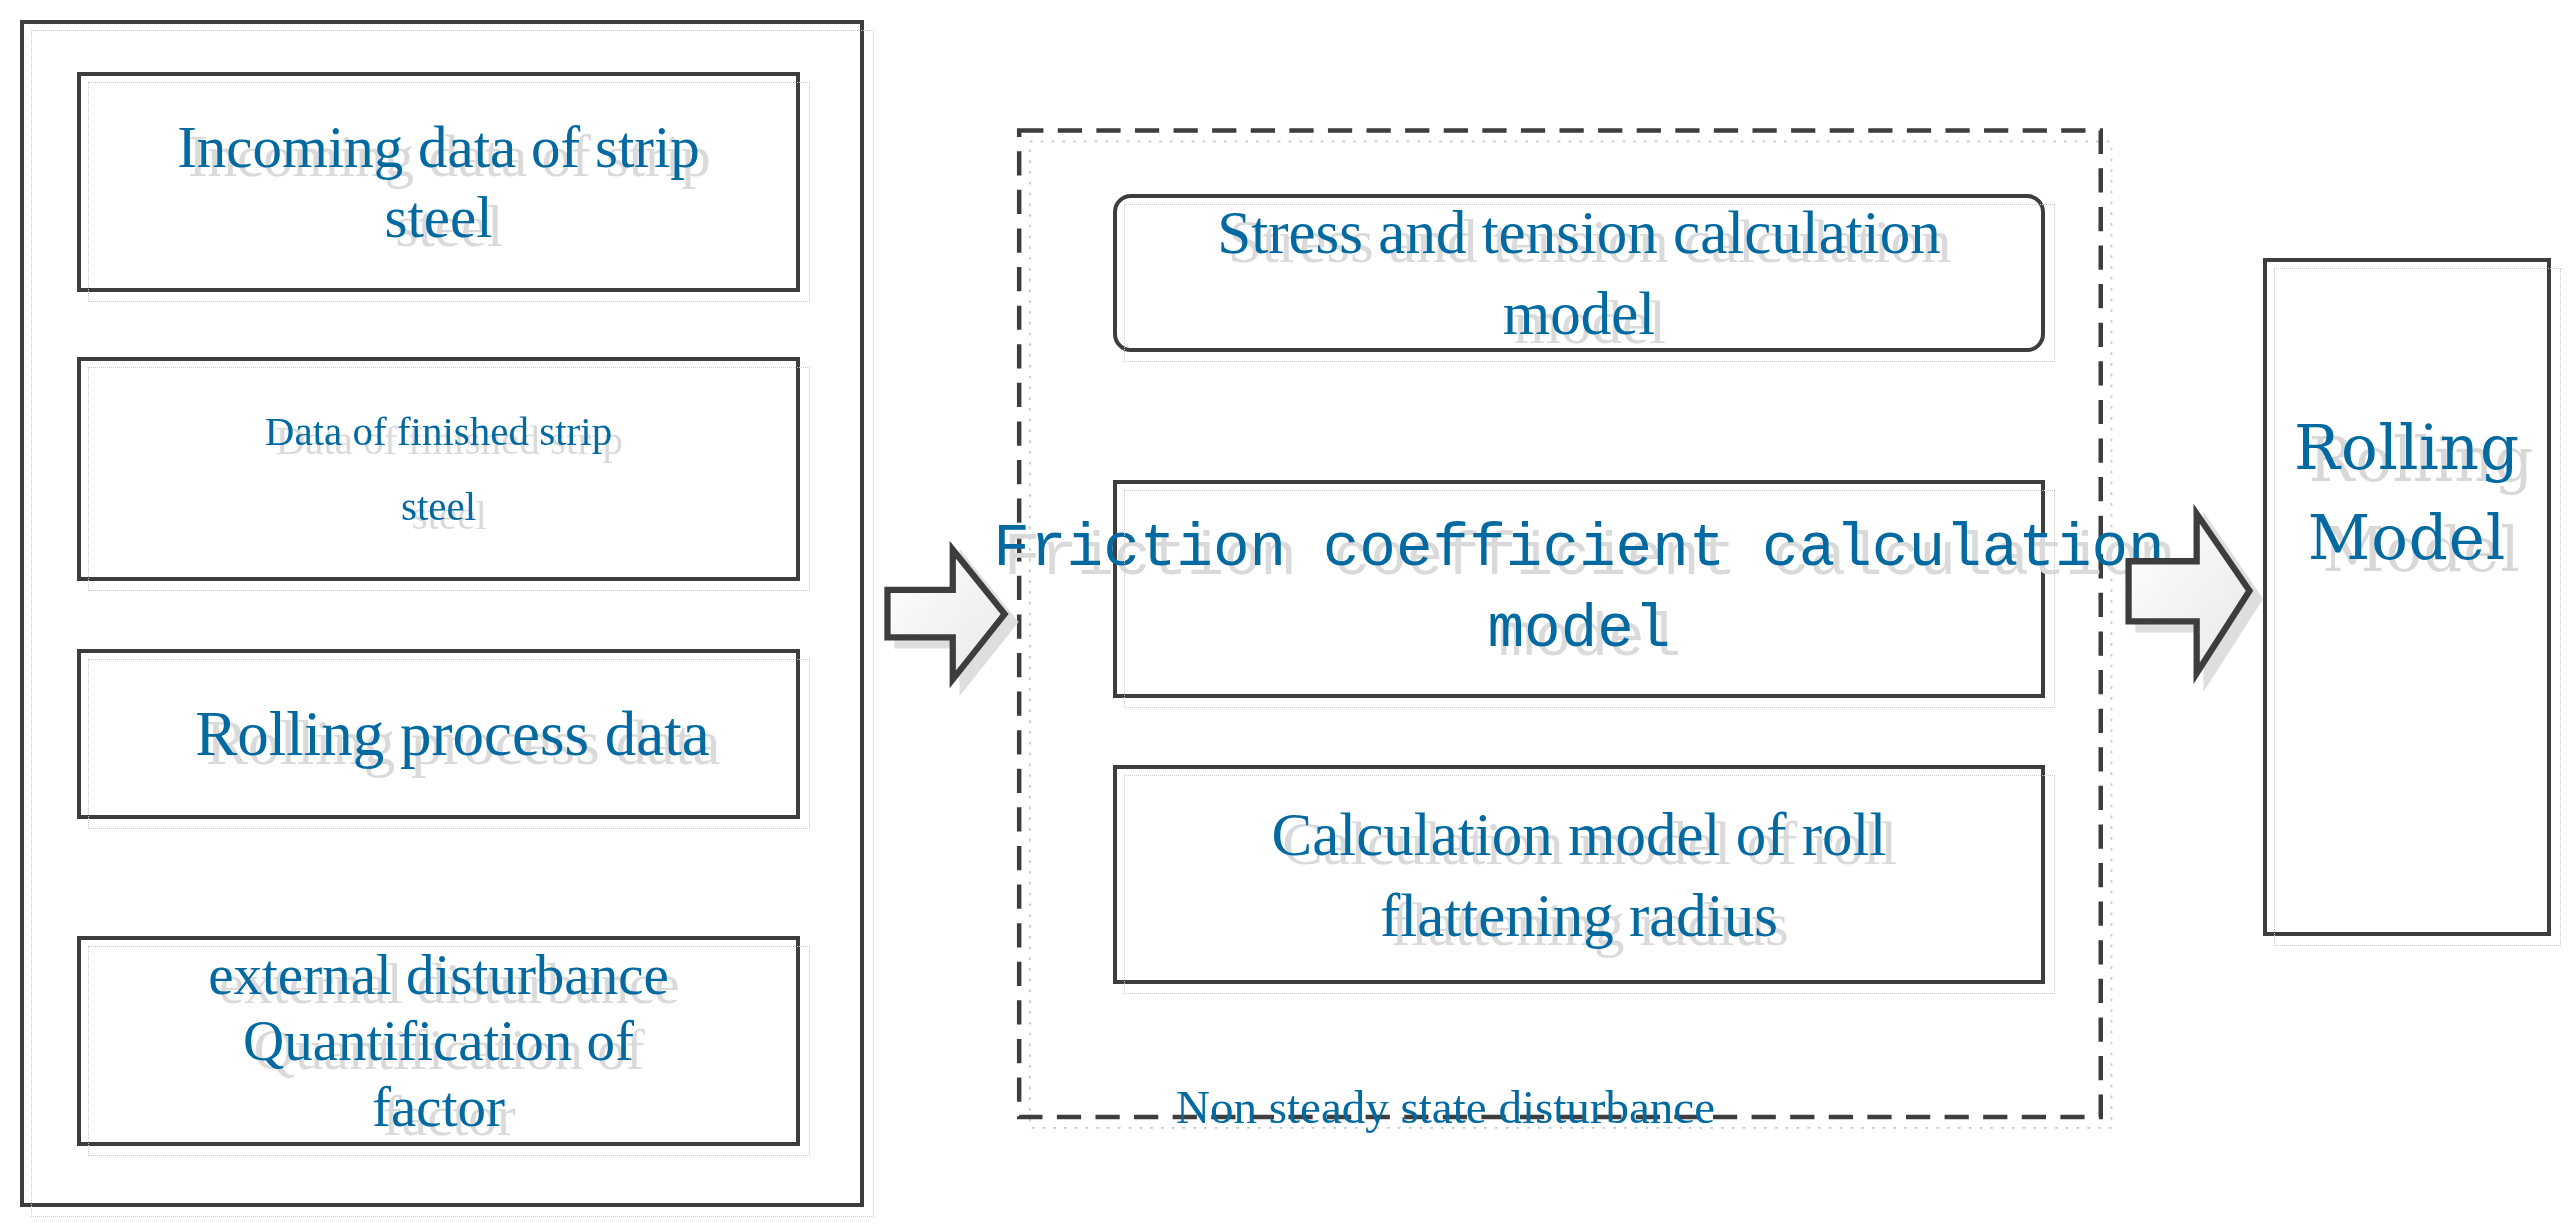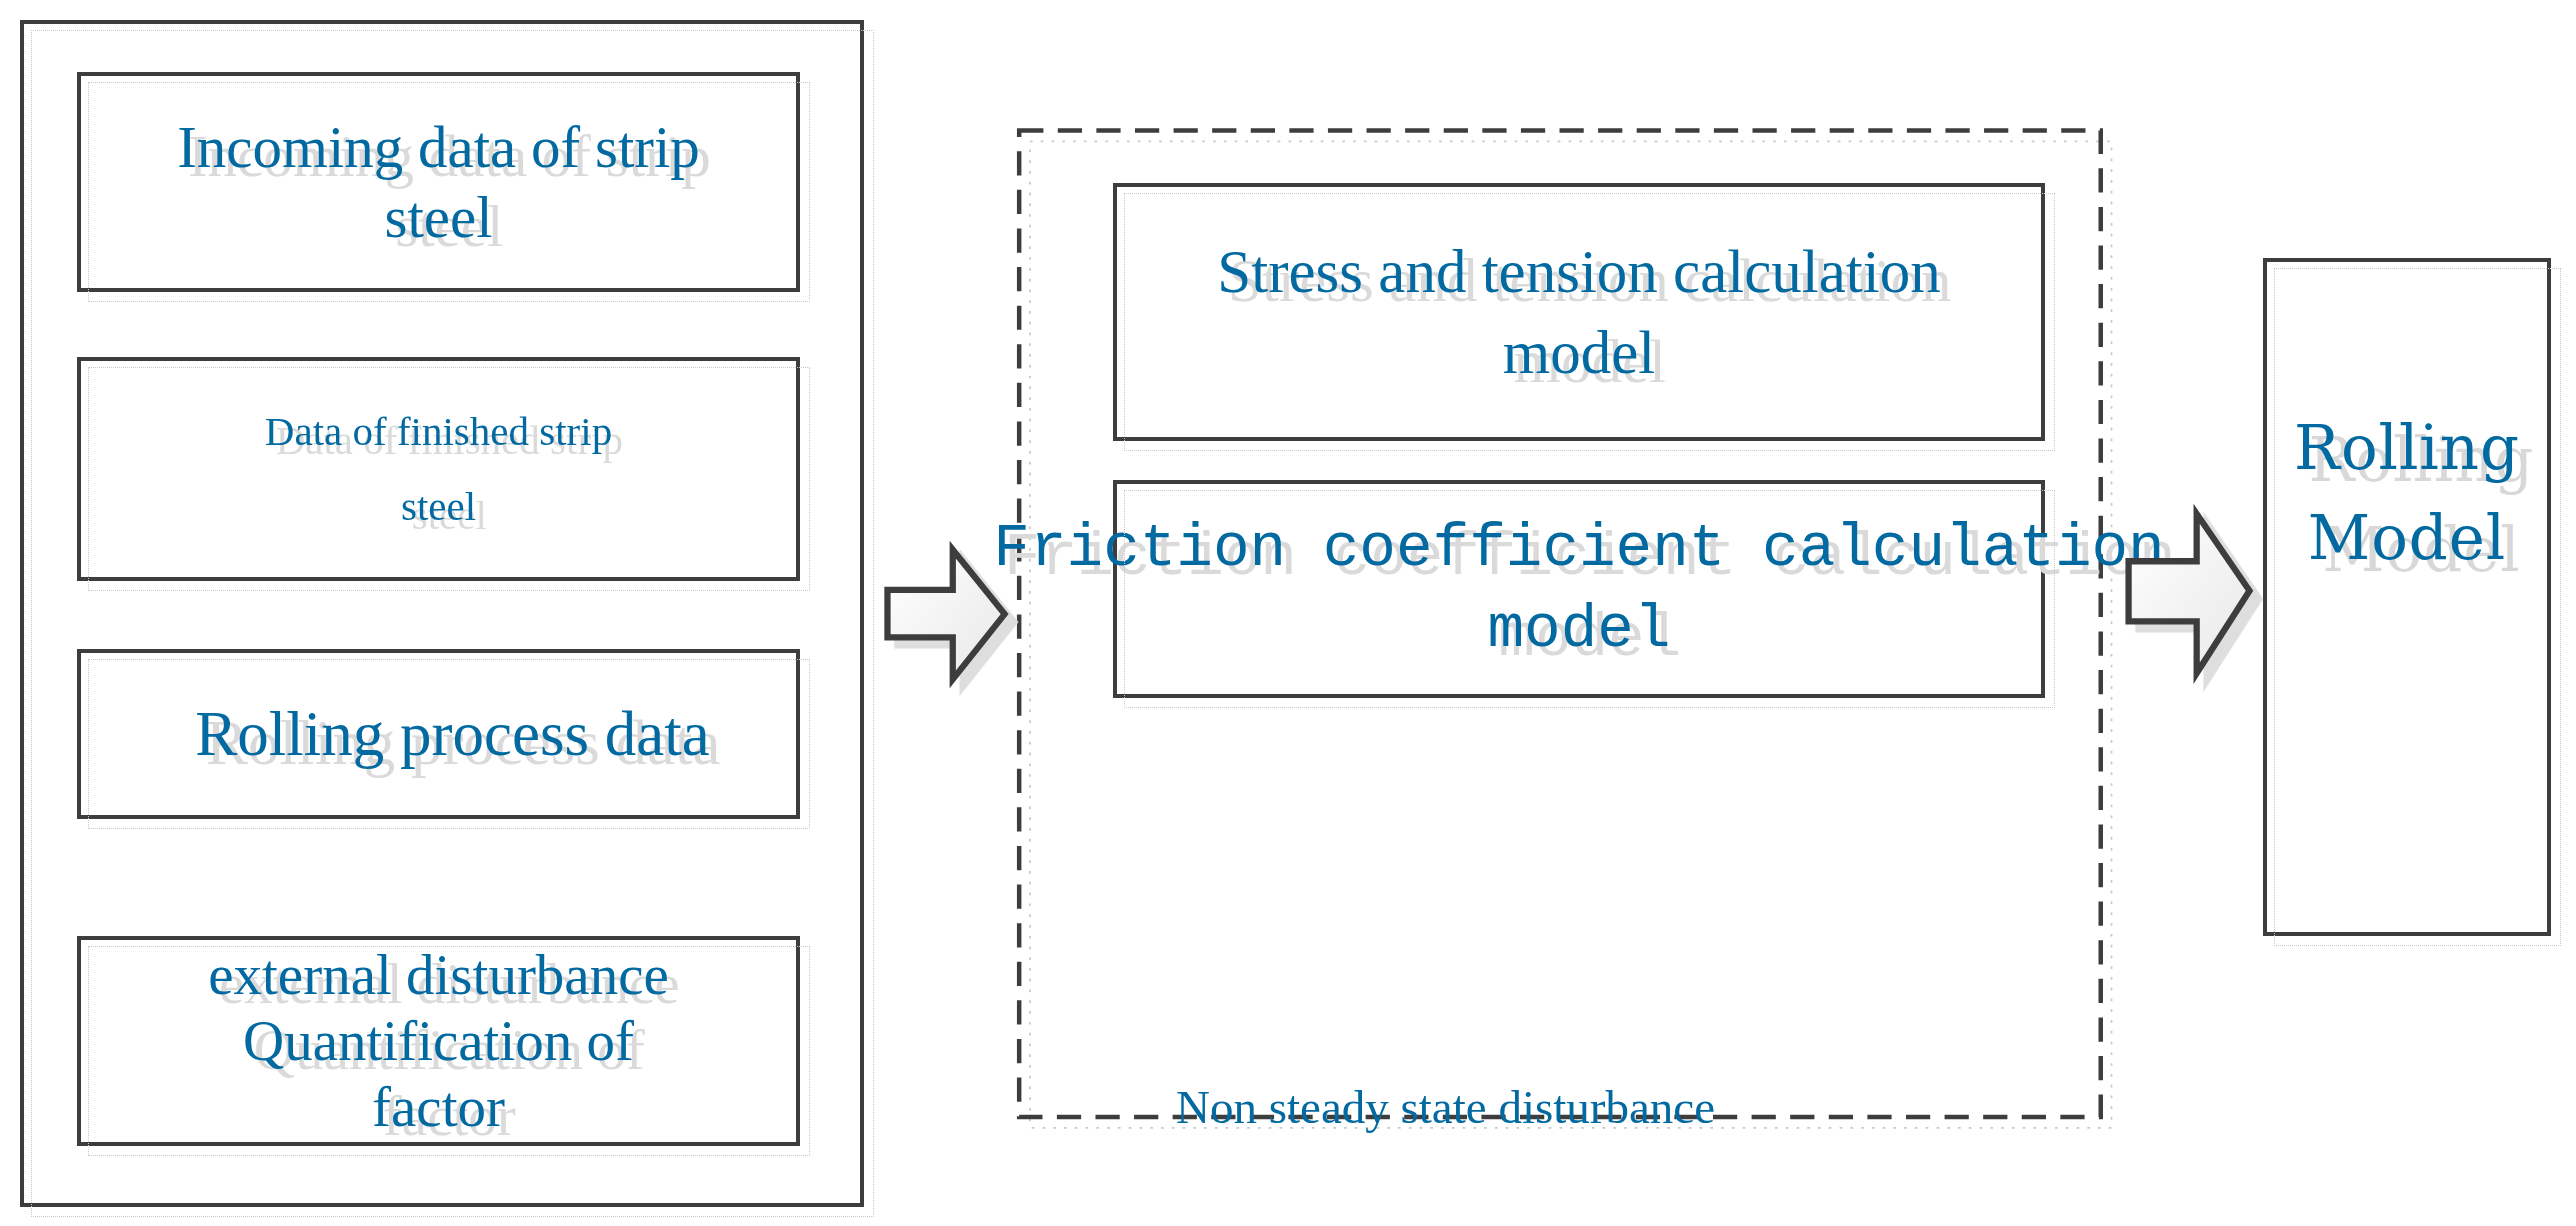--- a/index.html
+++ b/index.html
@@ -38,21 +38,21 @@
   .txtline { display: block; white-space: nowrap; }
   .shadowed .txtline { text-shadow: 10.8px 9px 0 #dadada; }
 
   .leftbox  { left: 77px; width: 723px; }
   .b1 { top: 72px;  height: 220px; font-size: 59px; line-height: 70px; }
   .b2 { top: 357px; height: 224px; font-size: 41px; line-height: 75px; }
   .b3 { top: 649px; height: 170px; font-size: 63px; line-height: 75px; padding-left: 28px; }
   .b4 { top: 936px; height: 210px; font-size: 57px; line-height: 66px; }
 
   .midbox { left: 1113px; width: 932px; font-size: 61px; line-height: 81px; }
-  .m1 { top: 183px; height: 258px; }
+  .m1 { top: 194px; height: 158px; border-radius: 18px; }
   .m2 { top: 480px; height: 218px; font-family: Liberation Mono, monospace; }
   .m3 { top: 765px; height: 219px; }
 
   .rightbox {
     left: 2263px; top: 258px; width: 288px; height: 678px;
     justify-content: flex-start;
     padding-top: 144px;
     font-family: "DejaVu Serif", serif;
     font-size: 61px; line-height: 83px;
     letter-spacing: 0.9px;
@@ -107,20 +107,24 @@
   <div class="sbox midbox m1 shadowed">
     <span class="txtline">Stress and tension calculation</span>
     <span class="txtline">model</span>
   </div>
 
   <div class="sbox midbox m2 shadowed">
     <span class="txtline">Friction coefficient calculation</span>
     <span class="txtline">model</span>
   </div>
 
+  <div class="sbox midbox m3 shadowed">
+    <span class="txtline">Calculation model of roll</span>
+    <span class="txtline">flattening radius</span>
+  </div>
 
   <div class="caption">Non steady state disturbance</div>
 
   <div class="sbox rightbox">
     <span class="txtline">Rolling</span>
     <span class="txtline gap">Model</span>
   </div>
 
   <svg class="arrow-svg" style="left:883px; top:546px;" width="127" height="138" viewBox="0 0 142 154">
     <defs>

